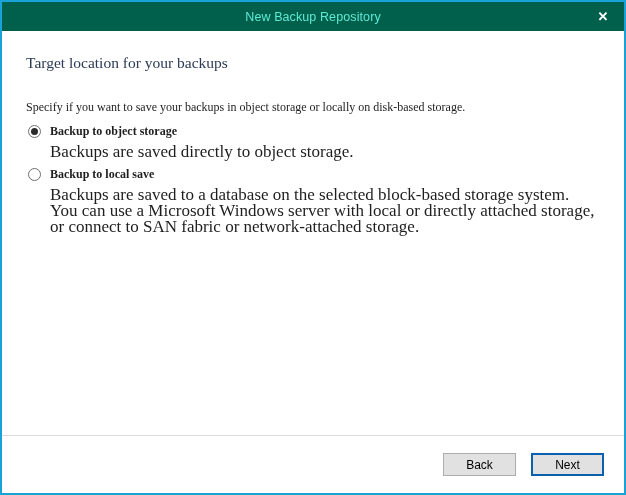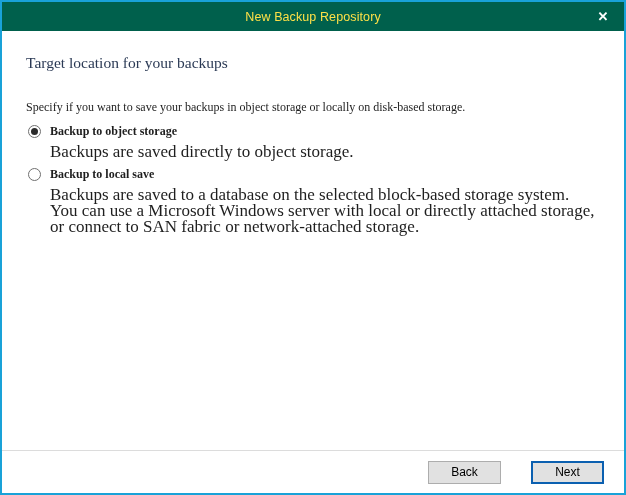--- a/index.html
+++ b/index.html
@@ -30,21 +30,21 @@
   
   .titlebar {
     position: relative;
     height: 29px;
     background: var(--titlebar);
     display: flex;
     align-items: center;
     justify-content: center;
   }
   .titlebar-title {
-    color: #fde047;
+    color: #5eead4;
     font-size: 12.5px;
     letter-spacing: 0.1px;
   }
   .close-btn {
     position: absolute;
     right: 0; top: 0;
     width: 42px; height: 29px;
     display: flex; align-items: center; justify-content: center;
     color: #ffffff;
     font-size: 13px;
@@ -101,27 +101,27 @@
   .option-desc {
     font-size: 17px;
     line-height: 16px;
     margin-left: 22px;
     max-width: 548px;
   }
   
   .footer {
     position: absolute;
     left: 0; right: 0; bottom: 0;
-    height: 43px;
+    height: 58px;
     border-top: 1px solid var(--separator);
     background: #ffffff;
     display: flex;
     align-items: center;
     justify-content: flex-end;
-    gap: 30px;
+    gap: 15px;
     padding-right: 20px;
   }
   .btn {
     width: 73px; height: 23px;
     background: var(--btn-bg);
     border: 1px solid var(--btn-border);
     font-family: "Liberation Sans", sans-serif;
     font-size: 12px;
     color: #000;
     cursor: pointer;

